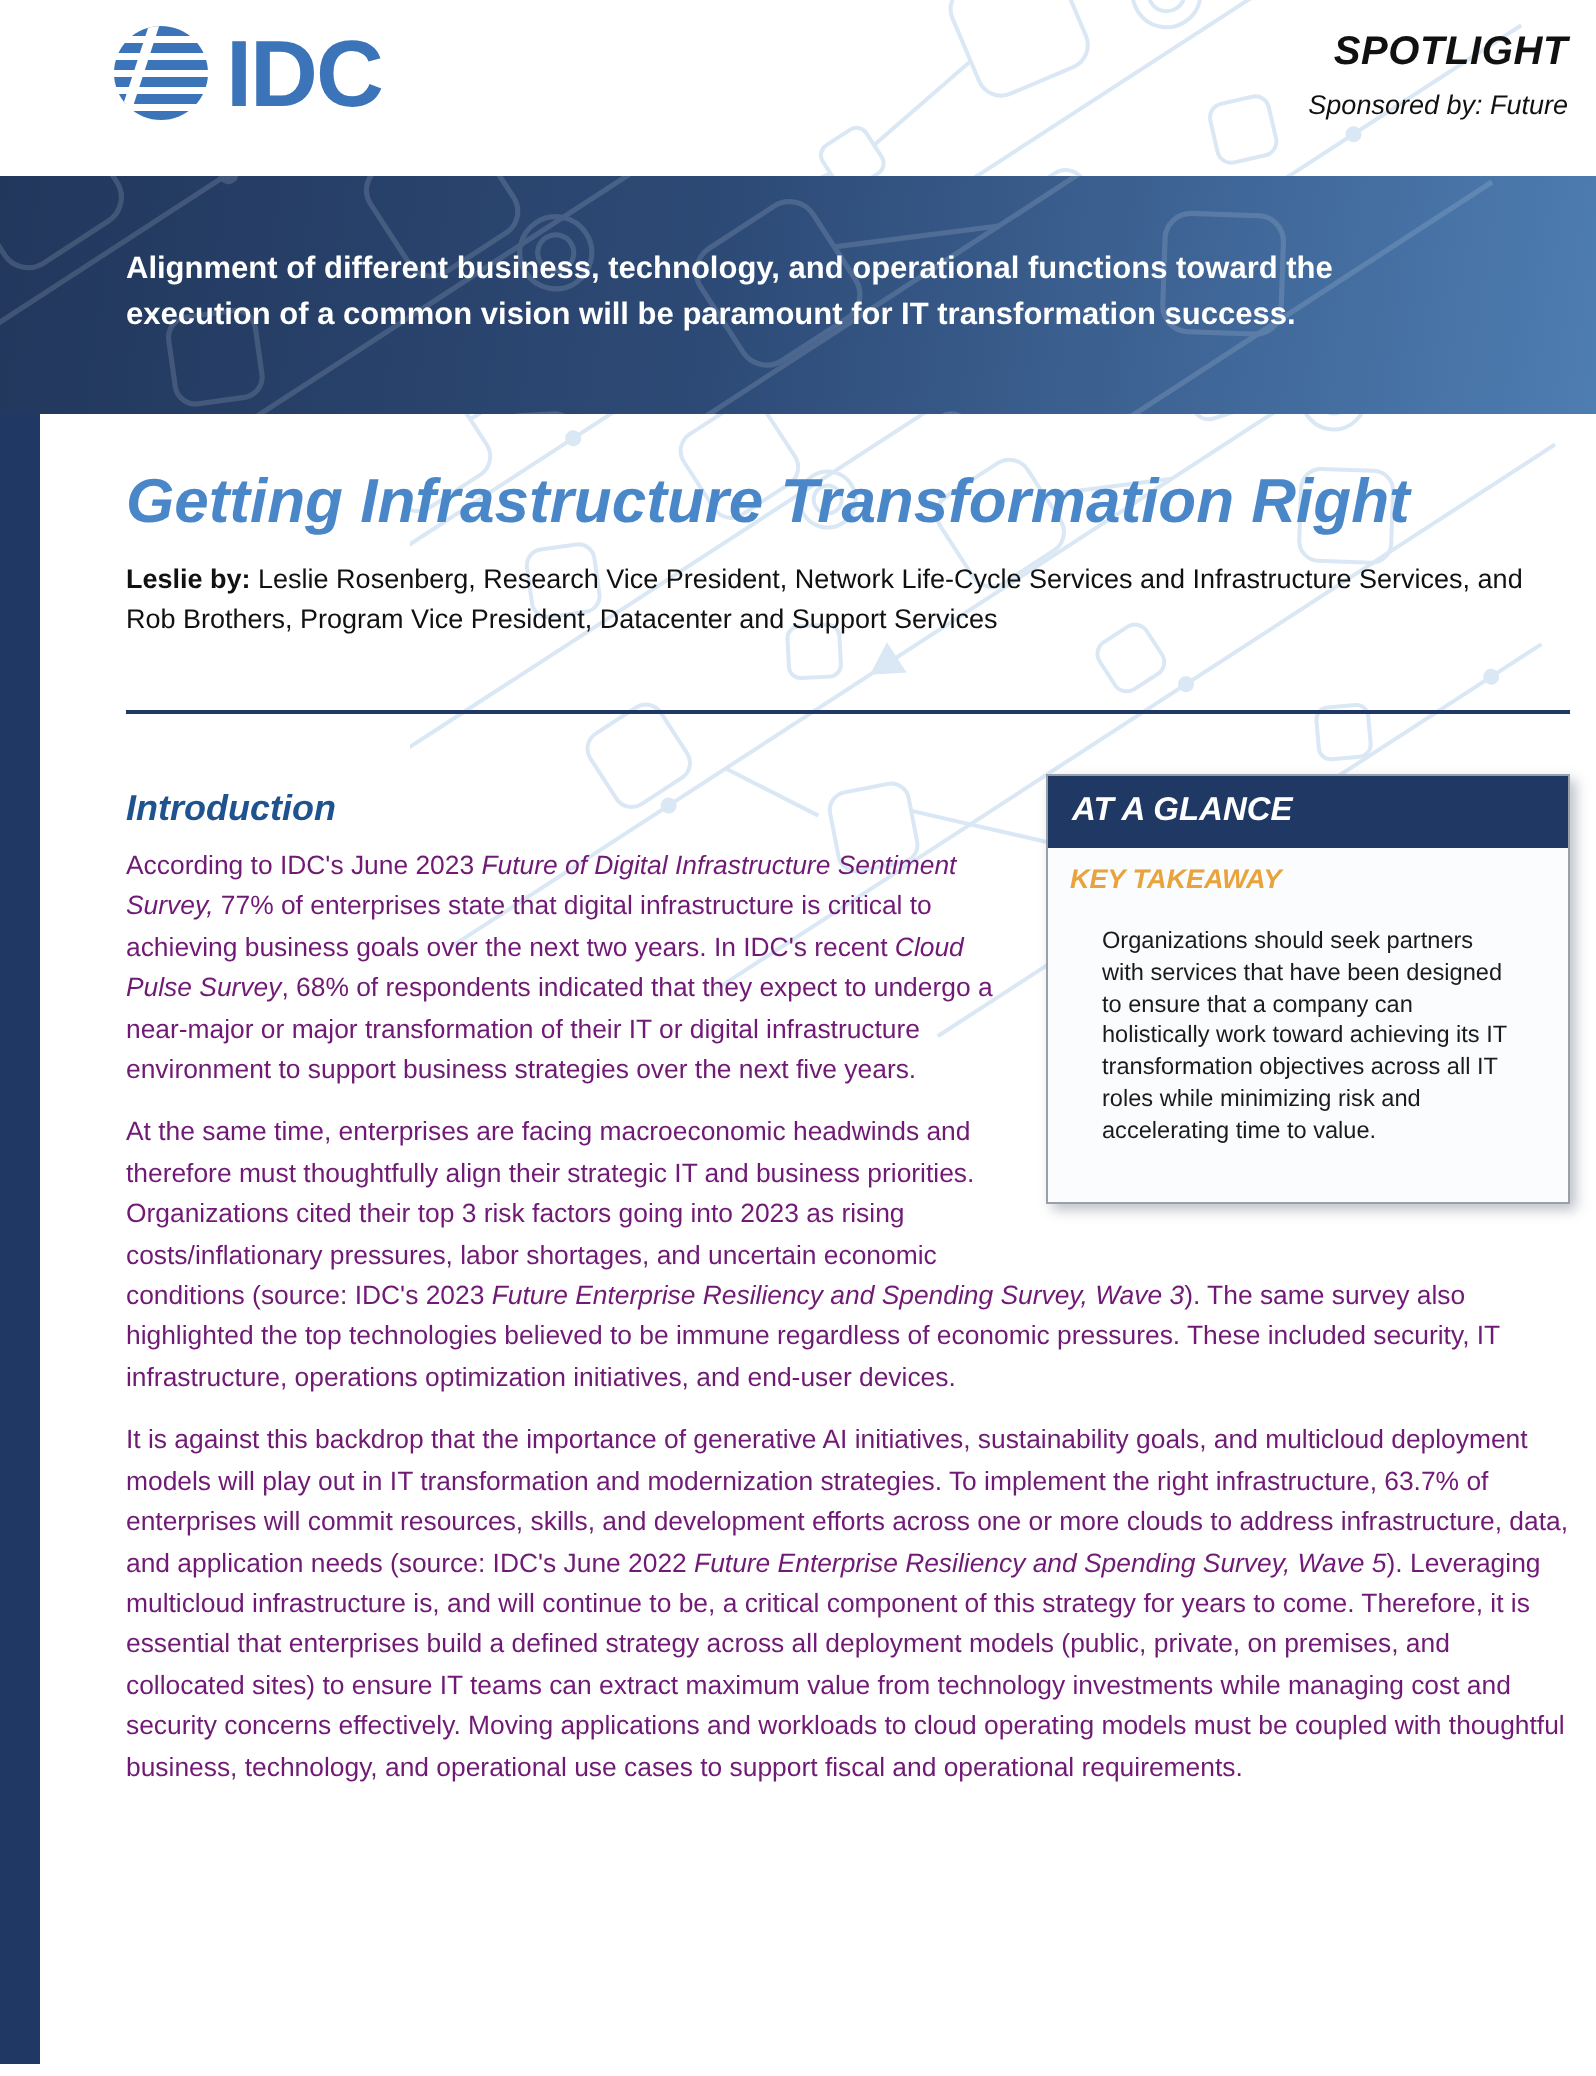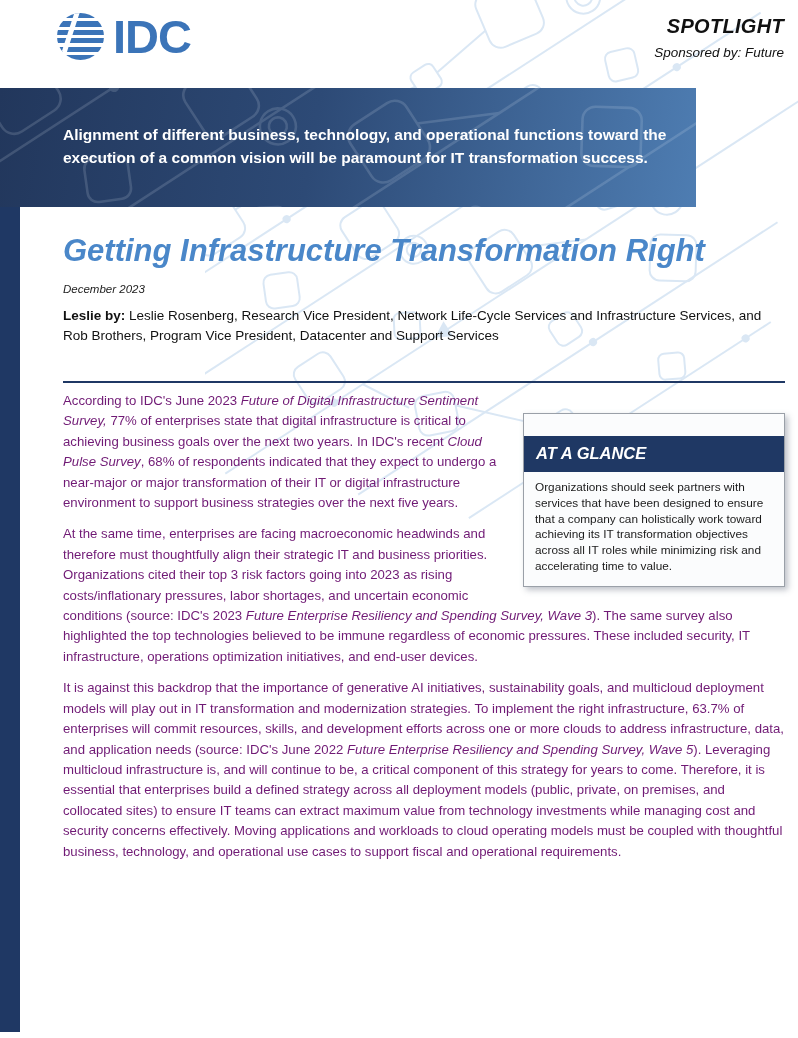--- a/index.html
+++ b/index.html
@@ -39,21 +39,21 @@
   .logo-text {
     font-size:47px; line-height:44px; font-weight:bold;
     color:var(--logo-blue,#3b74b8); letter-spacing:-1px;
   }
   .header-right { position:absolute; right:14px; top:15px; text-align:right; }
   .doc-type { font-size:20px; font-weight:bold; font-style:italic; color:#111; letter-spacing:.3px; }
   .sponsored { font-size:13.5px; font-style:italic; color:#111; margin-top:7px; }
 
   
   .banner {
-    position:absolute; top:88px; left:0; width:696px; height:119px;
+    position:absolute; top:88px; left:0; width:798px; height:119px;
     background:linear-gradient(99deg,
       var(--banner-left,#22375c) 0%, #2d4a76 45%, var(--banner-right,#4e7db2) 100%);
     z-index:1; overflow:hidden;
   }
   .banner-pattern {
     position:absolute; inset:0; width:798px; height:119px;
     color:#eaf2fb; opacity:.15; pointer-events:none;
   }
   .banner-text {
     position:absolute; left:63px; top:36px; margin:0;
@@ -81,28 +81,27 @@
   
   .glance-box {
     float:right; width:262px; margin:30px 0 18px 14px;
     background:#fbfcfd; border:1px solid #9aa0a8;
     box-shadow:3px 3px 6px rgba(110,120,135,.45);
   }
   .glance-header {
     background:var(--navy,#1f3864); color:#fff;
     font-size:16.5px; font-weight:bold; font-style:italic;
     padding:8px 12px 9px;
-    margin-top:22px;
   }
   .glance-body { padding:8px 11px 11px; }
   .takeaway-label {
     color:var(--accent-orange,#e8a33d);
     font-weight:bold; font-style:italic; font-size:13.5px; margin:0 0 3px;
   }
-  .takeaway-text { margin:0; font-size:11.8px; line-height:15.8px; color:#1b1b1b; }
+  .takeaway-text { margin:16px; font-size:11.8px; line-height:15.8px; color:#1b1b1b; }
 
   .section-heading {
     margin:37px 0 0; font-size:18px; font-weight:bold; font-style:italic;
     color:var(--heading-blue,#1f538f);
   }
   .body-para { margin:11px 0 0; font-size:13.2px; line-height:20.4px; color:#701a75; }
   .body-para em { font-style:italic; }
   .first-para { margin-top:8px; }
 </style>
 </head>
@@ -179,30 +178,31 @@
   <svg class="banner-pattern" viewBox="0 0 620 560" preserveAspectRatio="xMidYMid slice">
     <use href="#circuit" transform="rotate(-33 310 280)"></use>
   </svg>
   <p class="banner-text">Alignment of different business, technology, and operational functions toward the execution of a common vision will be paramount for IT transformation success.</p>
 </div>
 
 <div class="left-strip"></div>
 
 <main class="content">
   <h1 class="page-title">Getting Infrastructure Transformation Right</h1>
-  <p class="date">December 2023</p>
   <p class="written-by"><strong>Leslie by:</strong><span> Leslie Rosenberg, Research Vice President, Network Life-Cycle Services and Infrastructure Services, and Rob Brothers, Program Vice President, Datacenter and Support Services</span></p>
   <hr class="divider">
 
   <aside class="glance-box">
     <div class="glance-header">AT A GLANCE</div>
     <div class="glance-body">
+      <div class="takeaway-label">KEY TAKEAWAY</div>
       <p class="takeaway-text">Organizations should seek partners with services that have been designed to ensure that a company can holistically work toward achieving its IT transformation objectives across all IT roles while minimizing risk and accelerating time to value.</p>
     </div>
   </aside>
 
+  <h2 class="section-heading">Introduction</h2>
 
   <p class="body-para first-para"><span>According to IDC's June 2023 </span><em>Future of Digital Infrastructure Sentiment Survey,</em><span> 77% of enterprises state that digital infrastructure is critical to achieving business goals over the next two years. In IDC's recent </span><em>Cloud Pulse Survey</em><span>, 68% of respondents indicated that they expect to undergo a near-major or major transformation of their IT or digital infrastructure environment to support business strategies over the next five years.</span></p>
 
   <p class="body-para"><span>At the same time, enterprises are facing macroeconomic headwinds and therefore must thoughtfully align their strategic IT and business priorities. Organizations cited their top 3 risk factors going into 2023 as rising costs/inflationary pressures, labor shortages, and uncertain economic conditions (source: IDC's 2023 </span><em>Future Enterprise Resiliency and Spending Survey, Wave 3</em><span>). The same survey also highlighted the top technologies believed to be immune regardless of economic pressures. These included security, IT infrastructure, operations optimization initiatives, and end-user devices.</span></p>
 
   <p class="body-para"><span>It is against this backdrop that the importance of generative AI initiatives, sustainability goals, and multicloud deployment models will play out in IT transformation and modernization strategies. To implement the right infrastructure, 63.7% of enterprises will commit resources, skills, and development efforts across one or more clouds to address infrastructure, data, and application needs (source: IDC's June 2022 </span><em>Future Enterprise Resiliency and Spending Survey, Wave 5</em><span>). Leveraging multicloud infrastructure is, and will continue to be, a critical component of this strategy for years to come. Therefore, it is essential that enterprises build a defined strategy across all deployment models (public, private, on premises, and collocated sites) to ensure IT teams can extract maximum value from technology investments while managing cost and security concerns effectively. Moving applications and workloads to cloud operating models must be coupled with thoughtful business, technology, and operational use cases to support fiscal and operational requirements.</span></p>
 </main>
 
 </body></html>

